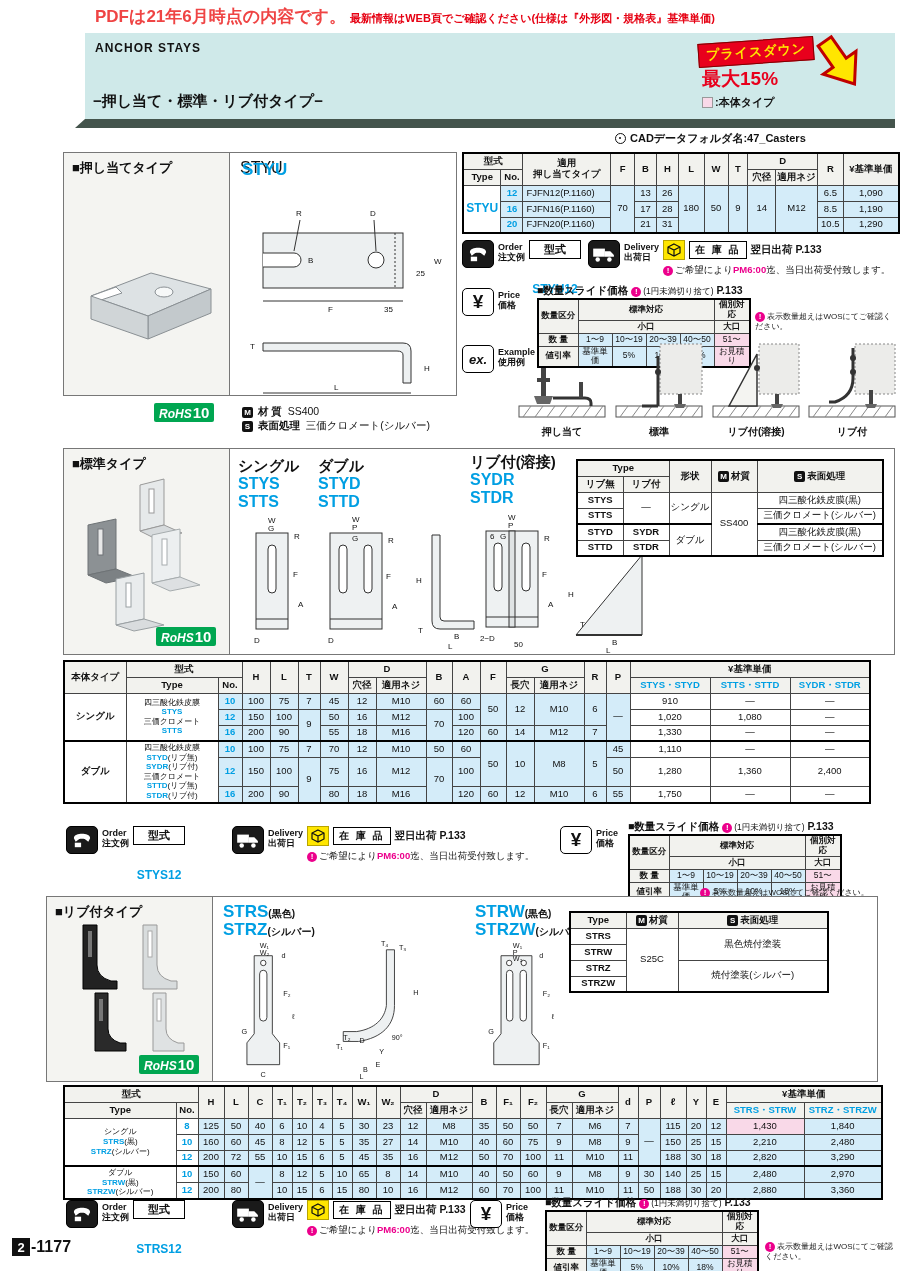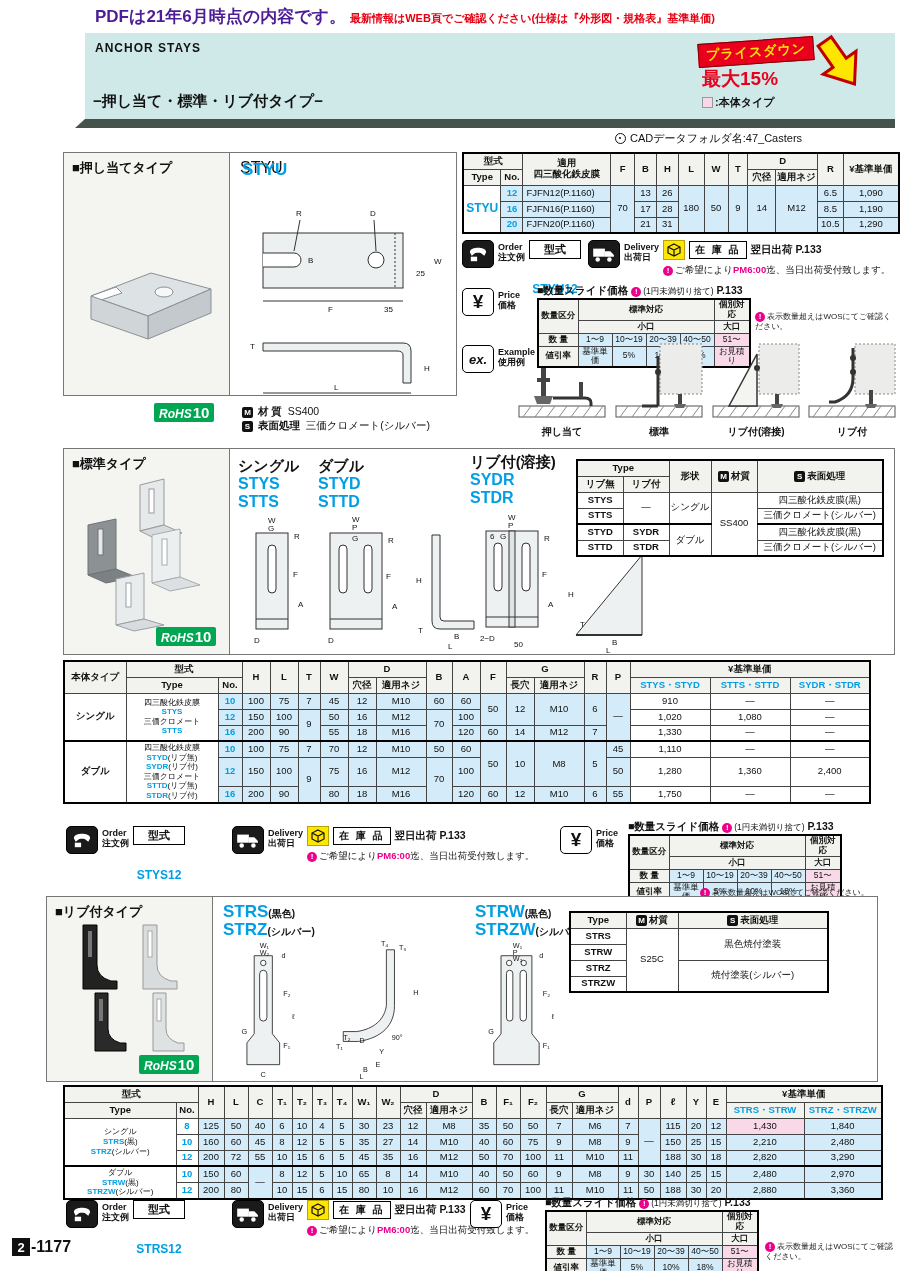--- a/index.html
+++ b/index.html
@@ -1,33 +1,33 @@
 <!DOCTYPE html>
 <html><head>
 <meta charset="utf-8">
 <style>
   *{box-sizing:border-box;margin:0;padding:0}
   body{background:#fff;font-family:"Liberation Sans","DejaVu Sans",sans-serif;color:#111}
   .sheet{position:relative;width:900px;height:1271px;background:#fff;overflow:hidden}
   .abs{position:absolute}
   
   .notice{left:95px;top:5px;display:flex;align-items:flex-end;gap:4px;white-space:nowrap}
-  .notice .n1{color:#4c1d95;font-weight:bold;font-size:17px}
+  .notice .n1{color:#ef4444;font-weight:bold;font-size:17px}
   .notice .n2{color:#e60012;font-weight:bold;font-size:11px;padding-bottom:2px}
   .hbox{left:85px;top:33px;width:810px;height:86px;background:#cfe9e9}
   .hen{left:95px;top:41px;font-size:12px;font-weight:bold;letter-spacing:1px}
   .htitle{left:93px;top:54px;font-size:27px;font-weight:bold;letter-spacing:2px}
   .hsub{left:93px;top:92px;font-size:15px;font-weight:bold}
   .darkbar{left:75px;top:119px;width:820px;height:9px;background:#44544c;clip-path:polygon(10px 0,100% 0,100% 100%,0 100%)}
   .pdrib{left:698px;top:40px;transform:rotate(-4deg);background:#e8001c;color:#ffe600;font-weight:bold;font-size:13px;padding:2px 7px;border:1px solid #7d0000;letter-spacing:1px}
   .pdarrow{left:812px;top:32px}
   .pdmax{left:702px;top:66px;font-size:19px;color:#e8001c;font-weight:bold}
   .pdleg{left:702px;top:95px;font-size:11px;font-weight:bold;display:flex;align-items:center;gap:2px}
   .pinksq{display:inline-block;width:11px;height:11px;background:#f9d9e8;border:1px solid #999}
-  .cad{left:615px;top:131px;font-size:11px;font-weight:normal;display:flex;align-items:center;gap:4px}
+  .cad{left:615px;top:131px;font-size:11px;font-weight:bold;display:flex;align-items:center;gap:4px}
   .cdico{display:inline-block;width:11px;height:11px;border:1.5px solid #111;border-radius:50%;position:relative}
   .cdico::after{content:"";position:absolute;left:3px;top:3px;width:2px;height:2px;border-radius:50%;background:#111}
   
   .secbox{border:1px solid #777;background:#fff}
   .pane{position:absolute;left:0;top:0;bottom:0;background:#f4f4f1;border-right:1px solid #777}
   .seclab{font-size:13px;font-weight:bold}
   .rohs{position:absolute;background:#00a651;color:#fff;font-weight:bold;font-style:italic;border-radius:2px;padding:1px 5px;font-size:12px;display:flex;align-items:baseline;gap:1px}
   .rohs .r10{font-size:15px;font-style:normal}
   .mname-big{color:#009fe3;font-weight:bold;font-size:17px;line-height:1.1}
   .mname-mid{color:#009fe3;font-weight:bold;font-size:16px;line-height:1.15}
@@ -172,21 +172,21 @@
         <col style="width:20px">
         <col style="width:28px">
         <col style="width:42px">
         <col style="width:26px">
         <col style="width:56px">
       </colgroup>
   <tbody>
         <tr>
           <td colspan="2" class="th">型式</td>
           <td rowspan="2" class="th">適用
-四三酸化鉄皮膜</td>
+押し当てタイプ</td>
           <td rowspan="2" class="th">F</td>
           <td rowspan="2" class="th">B</td>
           <td rowspan="2" class="th">H</td>
           <td rowspan="2" class="th">L</td>
           <td rowspan="2" class="th">W</td>
           <td rowspan="2" class="th">T</td>
           <td colspan="2" class="th">D</td>
           <td rowspan="2" class="th">R</td>
           <td rowspan="2" class="th">¥基準単価</td>
         </tr>

